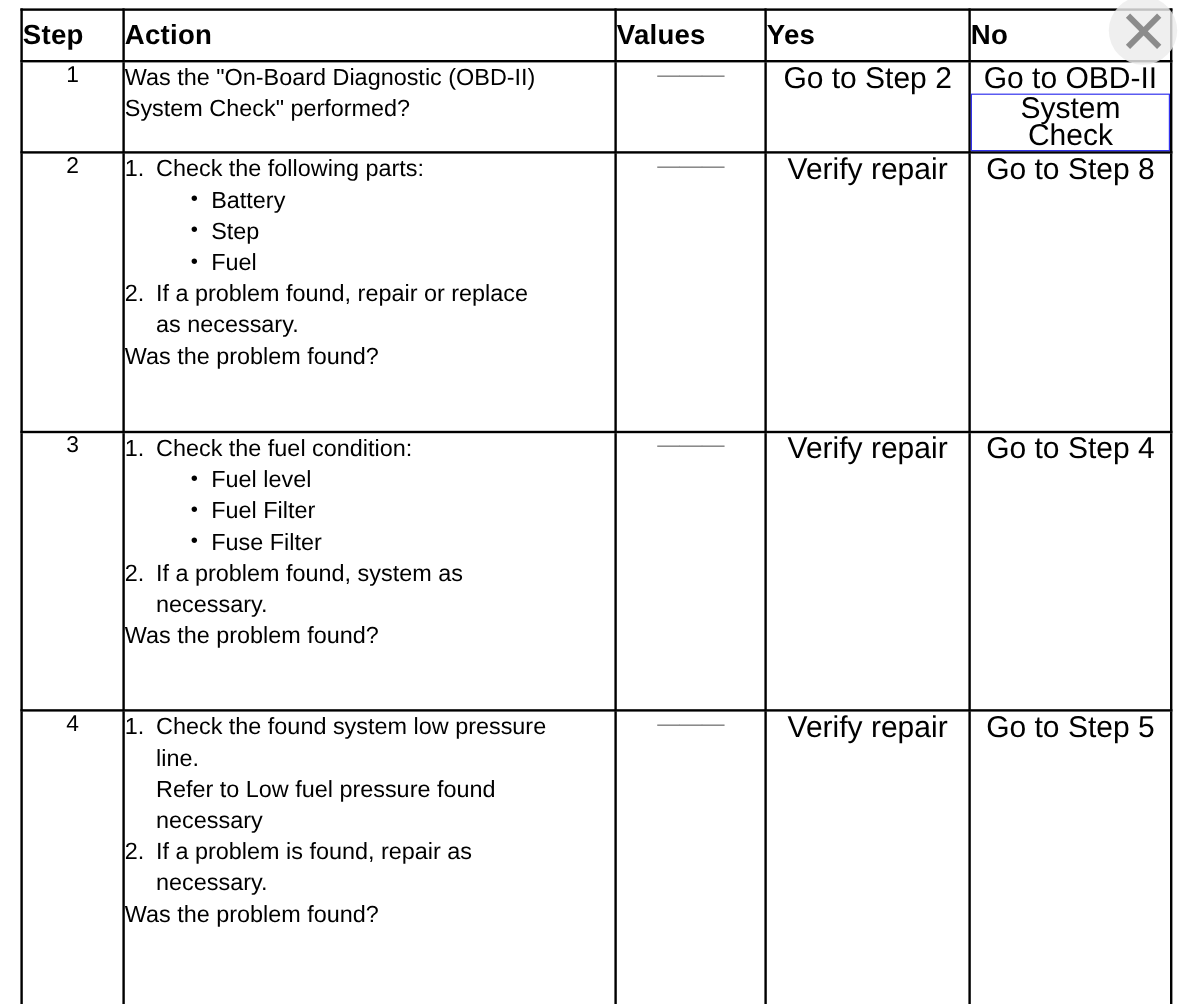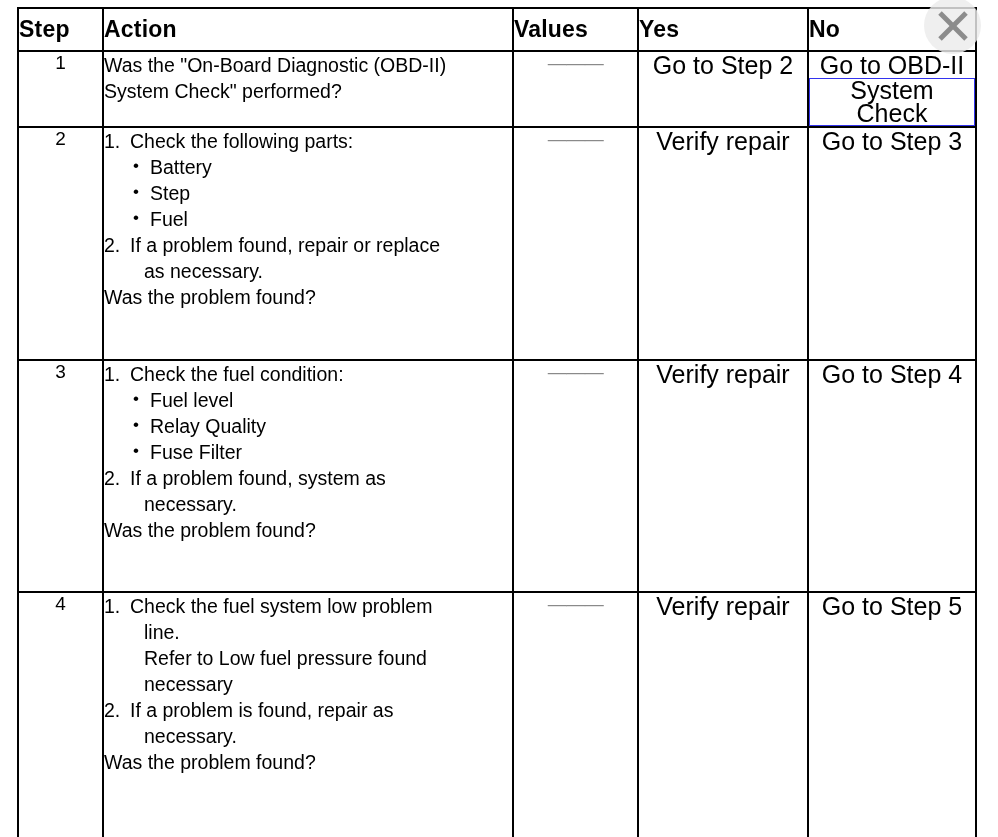--- a/index.html
+++ b/index.html
@@ -100,41 +100,41 @@
     margin: 0;
   }
   .num-item > .num {
     position: absolute;
     left: 0;
     top: 0;
   }
   .bullets {
     list-style: none;
     margin: 0;
-    padding: 0 0 0 29px;
+    padding: 0 0 0 55px;
   }
   .bullets li {
     position: relative;
     padding-left: 17px;
     margin: 0;
   }
   .bullets li::before {
     content: "\2022";
     position: absolute;
     left: 0;
     top: -1px;
     font-size: 17px;
   }
   .plain-line {
     display: block;
     margin: 0;
   }
   .sub-line {
     display: block;
-    padding-left: 40px;
+    padding-left: 26px;
     margin: 0;
   }
 
   
   .link-box {
     display: inline-block;
     border: 1.5px solid #3333ee;
     padding: 0 14px;
     line-height: 23px;
   }
@@ -210,53 +210,53 @@
           </ul>
           <span class="num-item">
             <span class="num">2.</span>
             <span>If a problem found, repair or replace</span>
           </span>
           <span class="sub-line">as necessary.</span>
           <span class="plain-line">Was the problem found?</span>
         </td>
         <td class="values-cell">———</td>
         <td class="yes-cell align-bottom">Verify repair</td>
-        <td class="no-cell align-bottom">Go to Step 3</td>
+        <td class="no-cell align-bottom">Go to Step 8</td>
       </tr>
 
       <tr style="height:232px;">
         <td class="step-cell">3</td>
         <td class="action-cell">
           <span class="num-item">
             <span class="num">1.</span>
             <span>Check the fuel condition:</span>
           </span>
           <ul class="bullets">
             <li>Fuel level</li>
-            <li>Relay Quality</li>
+            <li>Fuel Filter</li>
             <li>Fuse Filter</li>
           </ul>
           <span class="num-item">
             <span class="num">2.</span>
             <span>If a problem found, system as</span>
           </span>
           <span class="sub-line">necessary.</span>
           <span class="plain-line">Was the problem found?</span>
         </td>
         <td class="values-cell">———</td>
         <td class="yes-cell align-bottom">Verify repair</td>
         <td class="no-cell align-bottom">Go to Step 4</td>
       </tr>
 
       <tr style="height:248px;">
         <td class="step-cell">4</td>
         <td class="action-cell">
           <span class="num-item">
             <span class="num">1.</span>
-            <span>Check the fuel system low problem</span>
+            <span>Check the found system low pressure</span>
           </span>
           <span class="sub-line">line.</span>
           <span class="sub-line">Refer to Low fuel pressure found</span>
           <span class="sub-line">necessary</span>
           <span class="num-item">
             <span class="num">2.</span>
             <span>If a problem is found, repair as</span>
           </span>
           <span class="sub-line">necessary.</span>
           <span class="plain-line">Was the problem found?</span>

